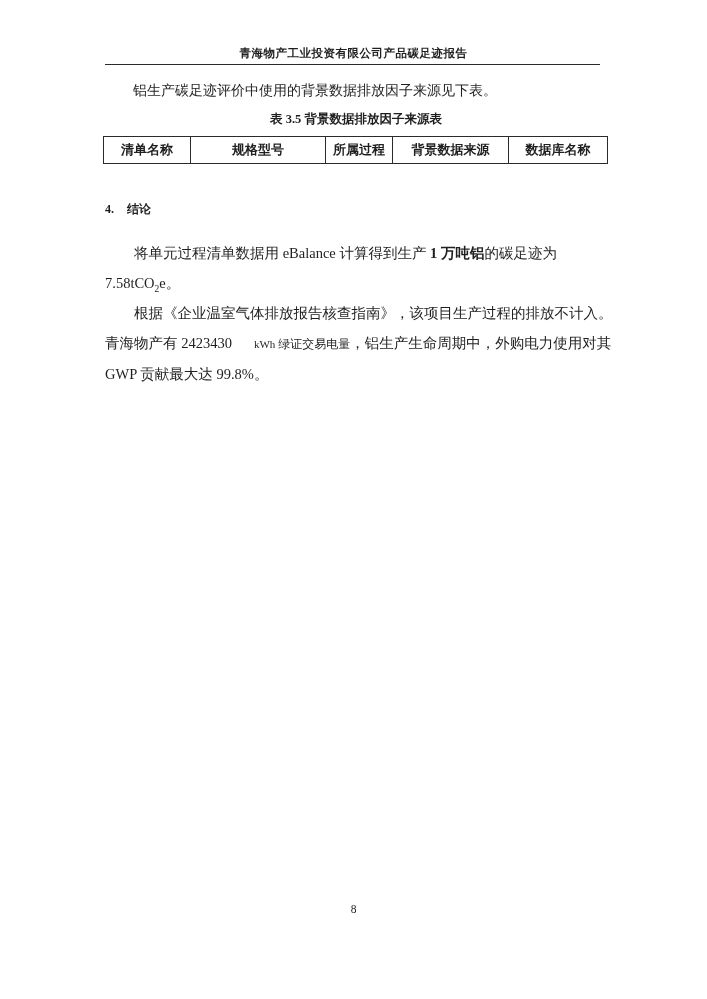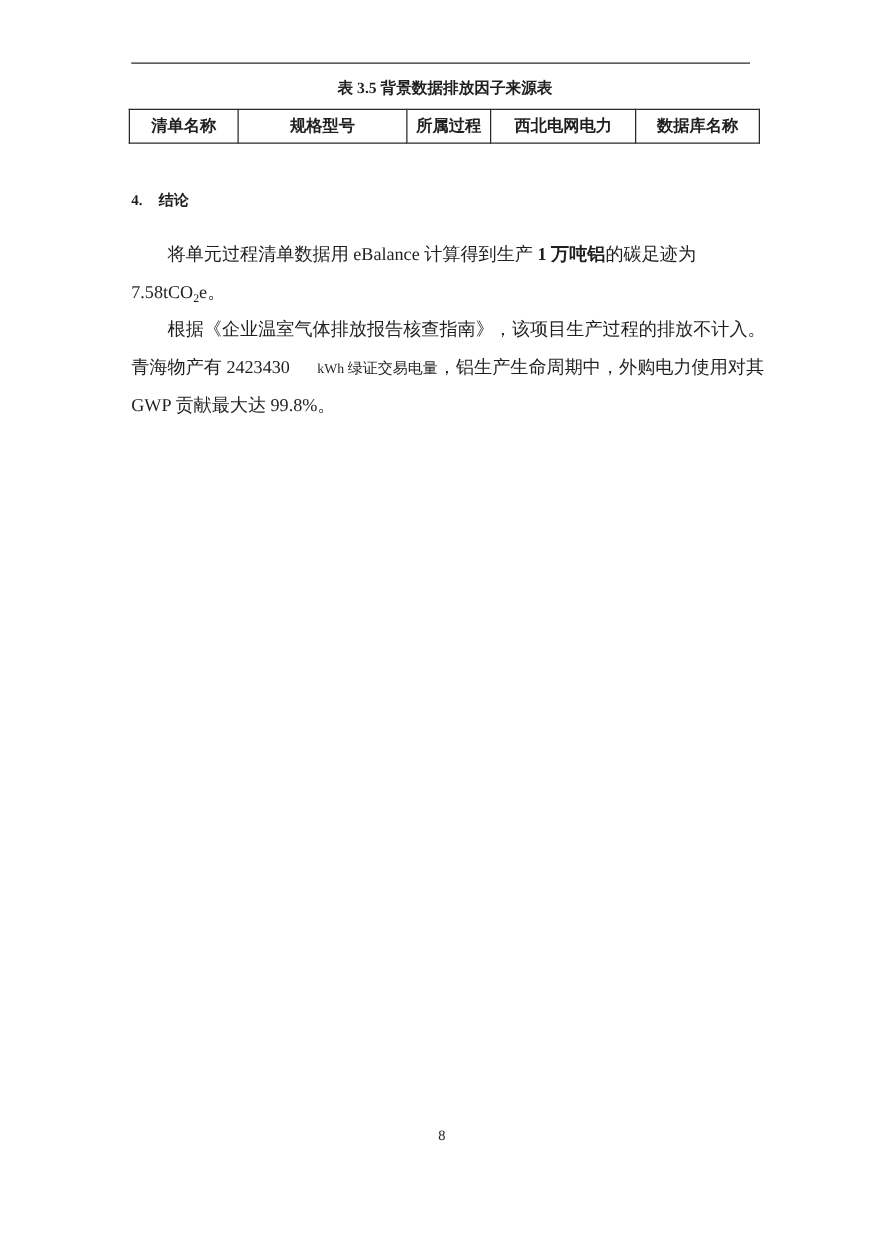--- a/index.html
+++ b/index.html
@@ -86,43 +86,45 @@
     text-align:center;
     font-size:11.5px;
   }
 </style>
 </head>
 <body>
 
 <div class="page">
 
   <div class="doc-header">
+    <div class="header-title">青海物产工业投资有限公司产品碳足迹报告</div>
     <div class="header-rule"></div>
   </div>
 
   <div class="content">
 
 
+    <div class="intro-par">铝生产碳足迹评价中使用的背景数据排放因子来源见下表。</div>
 
     <div class="table-caption">表 3.5 背景数据排放因子来源表</div>
 
     <table class="data-table">
       <colgroup>
         <col style="width:87px">
           <col style="width:135px">
           <col style="width:67px">
         <col style="width:116px">
           <col style="width:99px">
       </colgroup>
       <thead>
         <tr>
           <th>清单名称</th>
           <th>规格型号</th>
           <th>所属过程</th>
-          <th>西北电网电力</th>
+          <th>背景数据来源</th>
           <th>数据库名称</th>
         </tr>
       </thead>
       <tbody>
       </tbody>
     </table>
 
     <div class="sec-heading-4">
       <span class="num">4.</span><span>结论</span>
     </div>

